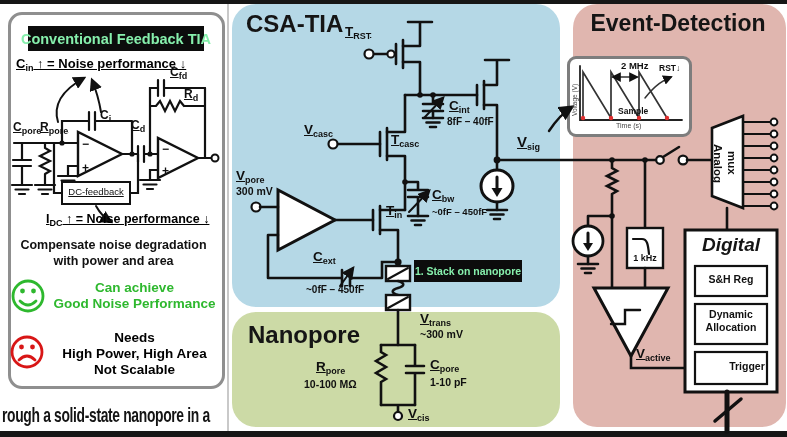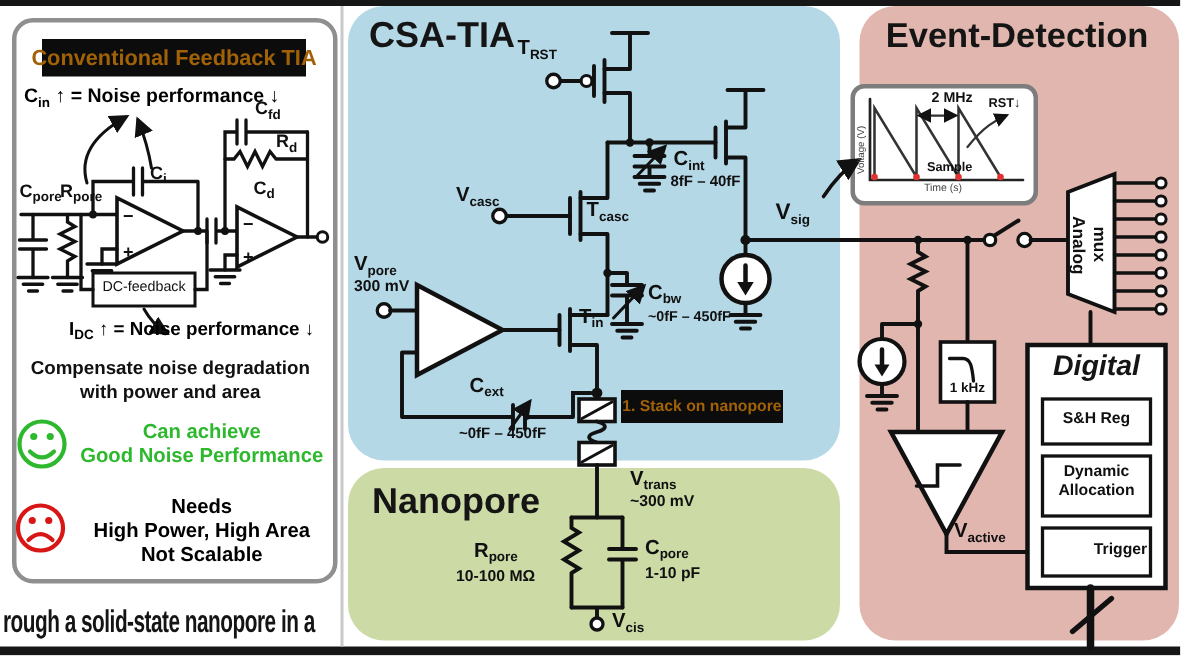--- a/index.html
+++ b/index.html
@@ -10,24 +10,24 @@
   #strip-bot{top:431px;height:6px;}
   #divider{position:absolute;left:227px;top:4px;width:2px;height:427px;background:#c9c9c9;}
   .panel{position:absolute;border-radius:24px;}
   #p-left{left:8px;top:12px;width:211px;height:371px;background:#fff;border:3px solid #8f8f8f;border-radius:14px;}
   #p-csa{left:232px;top:4px;width:328px;height:303px;background:#b5d8e6;}
   #p-nano{left:232px;top:312px;width:328px;height:115px;background:#ccdaa6;}
   #p-event{left:573px;top:4px;width:213px;height:423px;background:#e0b6af;}
   #inset{position:absolute;left:567px;top:56px;width:119px;height:75px;background:#fff;
          border:3px solid #7d7d7d;border-radius:9px;}
   svg#gfx{position:absolute;left:0;top:0;width:787px;height:437px;}
-  .lb{position:absolute;white-space:nowrap;font-size:13.5px;font-weight:bold;color:#101010;line-height:1.05;}
+  .lb{position:absolute;white-space:nowrap;font-size:13.5px;font-weight:bold;color:#101010;line-height:1.05;text-decoration:underline;}
   .lb sub{font-size:9px;vertical-align:-3px;letter-spacing:0;}
   .val{position:absolute;white-space:nowrap;font-size:10.5px;font-weight:bold;color:#101010;}
-  .step{position:absolute;background:#0c0c0c;color:#a16207;font-weight:bold;
+  .step{position:absolute;background:#0c0c0c;color:#86efac;font-weight:bold;
         display:flex;align-items:center;justify-content:center;white-space:nowrap;}
   .htitle{position:absolute;font-weight:bold;color:#151515;white-space:nowrap;}
   .red{color:#000000;}
   .grn{color:#2eb82e;}
   .ctr{text-align:center;}
   #title-bar{left:28px;top:26px;width:176px;height:25px;font-size:14.5px;}
   #note-cin{left:16px;top:57px;font-size:13px;}
   #note-idc{left:46px;top:213px;font-size:12.5px;}
   .lp-center{position:absolute;left:8px;width:211px;text-align:center;font-weight:bold;}
   #caption{position:absolute;left:2px;top:403px;width:226px;overflow:hidden;}
@@ -235,21 +235,21 @@
     </g>
   </svg>
 
   <div class="step" id="title-bar">Conventional Feedback TIA</div>
 
   <div class="lb red" id="note-cin"><span>C</span><sub>in</sub><span> ↑ = Noise performance ↓</span></div>
 
   <div class="lb" style="left:13px;top:121px;font-size:12px;"><span>C</span><sub>pore</sub></div>
   <div class="lb" style="left:40px;top:121px;font-size:12px;"><span>R</span><sub>pore</sub></div>
   <div class="lb" style="left:100px;top:109px;font-size:12px;"><span>C</span><sub>i</sub></div>
-  <div class="lb" style="left:131px;top:119px;font-size:12px;margin-left:38px;"><span>C</span><sub>d</sub></div>
+  <div class="lb" style="left:131px;top:119px;font-size:12px;"><span>C</span><sub>d</sub></div>
   <div class="lb" style="left:170px;top:66px;font-size:12px;"><span>C</span><sub>fd</sub></div>
   <div class="lb" style="left:184px;top:88px;font-size:12px;"><span>R</span><sub>d</sub></div>
   <div class="lb" style="left:65px;top:187px;width:62px;text-align:center;font-size:9.5px;font-weight:normal;">DC-feedback</div>
 
   <div class="lb red" id="note-idc"><span>I</span><sub>DC</sub><span> ↑ = Noise performance ↓</span></div>
 
   <div class="lp-center" style="top:254px;font-size:12.5px;">with power and area</div>
   <div class="lp-center" style="top:238px;font-size:12.5px;">Compensate noise degradation</div>
 
   <div class="lp-center grn" style="left:50px;width:169px;top:280px;font-size:13.5px;">Can achieve</div>

